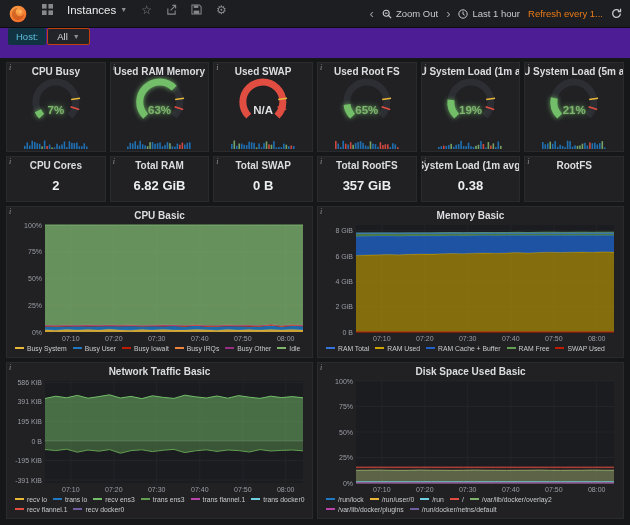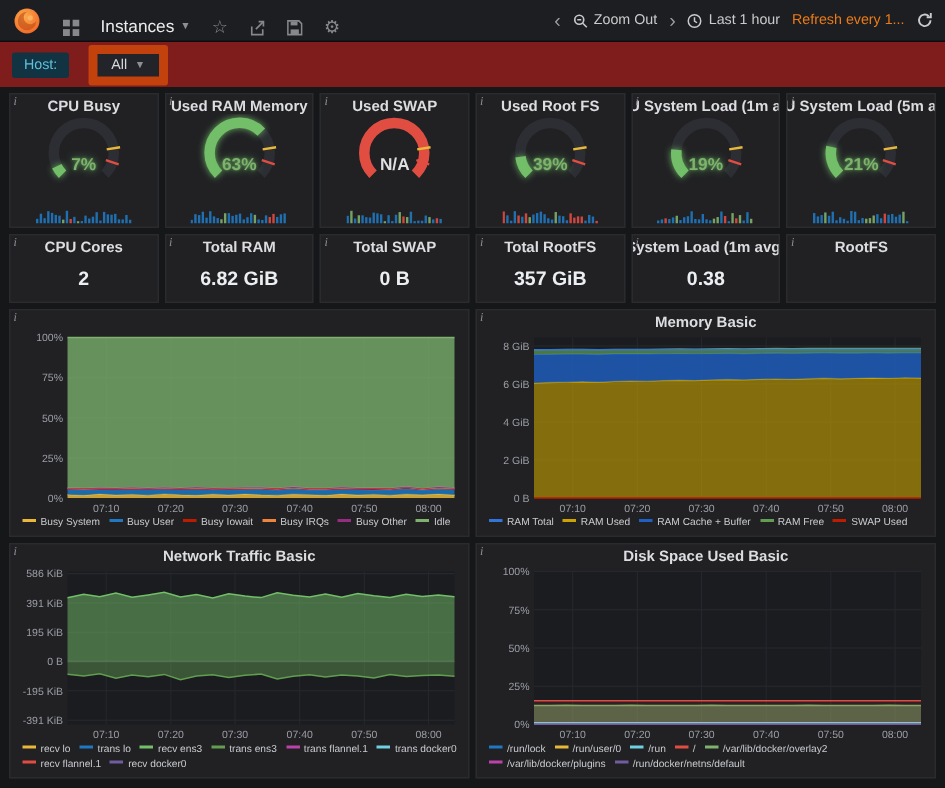--- a/index.html
+++ b/index.html
@@ -1,34 +1,34 @@
 <!DOCTYPE html>
 <html><head>
 <meta charset="utf-8">
 <style>
   *{box-sizing:border-box;margin:0;padding:0}
   html,body{width:630px;height:525px;overflow:hidden}
   body{background:#161719;font-family:"Liberation Sans",sans-serif;color:#d8d9da;-webkit-font-smoothing:antialiased}
 
   
   .navbar{height:28px;background:#1d1e21;border-bottom:1px solid #0d0d0f;display:flex;align-items:center;padding:0 8px;gap:8px}
-  .nav-left{display:flex;align-items:flex-end;gap:14px}
+  .nav-left{display:flex;align-items:flex-start;gap:14px}
   .logo{width:20px;height:20px;display:block;cursor:pointer}
   .nav-ico{color:#87888c;font-size:11px;line-height:1;cursor:pointer;display:flex;align-items:center}
   .dash-title{display:flex;align-items:center;gap:4px;font-size:11.5px;color:#ececee;cursor:pointer}
   .caret{font-size:7px;color:#8e8f93}
   .nav-right{margin-left:auto;display:flex;align-items:center;gap:8px;font-size:9.5px;color:#c9cacc}
   .chev{font-size:13px;color:#9a9b9e;cursor:pointer;line-height:1}
   .nav-btn{display:flex;align-items:center;gap:4px;cursor:pointer}
   .refresh-label{cursor:pointer}
 
   
-  .submenu{height:30px;display:flex;align-items:center;padding:0 8px;gap:13px;background:#7f1d1d}
+  .submenu{height:30px;display:flex;align-items:flex-start;padding:0 8px;gap:1px;background:#4c1d95}
   .var-label{background:#123341;color:#5fc1e0;font-size:9.5px;padding:3px 8px;border-radius:2px;cursor:pointer}
-  .var-value{background:#232429;border:6px solid #c2410c;color:#d8d9da;font-size:9.5px;padding:2px 9px;border-radius:2px;display:flex;align-items:center;gap:5px;cursor:pointer}
+  .var-value{background:#232429;border:1px solid #c2410c;color:#d8d9da;font-size:9.5px;padding:2px 9px;border-radius:2px;display:flex;align-items:center;gap:5px;cursor:pointer}
 
   
   .dash{padding:4px 6px 0 6px;display:flex;flex-direction:column;gap:4px}
   .row{display:flex;gap:4px}
   .row-gauges{height:90px}
   .row-stats{height:46px}
   .row-charts-1{height:152px}
   .row-charts-2{height:157px}
   .panel{background:#212124;border:1px solid #2a2b2f;position:relative;flex:1;overflow:hidden}
   .pinfo{position:absolute;top:0;left:2px;font-size:8px;font-style:italic;font-family:"Liberation Serif",serif;color:#8f9398;cursor:pointer;z-index:3}
@@ -267,21 +267,21 @@
     <span class="pinfo">i</span>
     <div class="ptitle">
           <span>Used Root FS</span>
         </div>
     <svg class="gauge-svg" viewBox="0 0 96 48">
           <path d="M33.86 40.14 A20 20 0 1 1 62.14 40.14" stroke="#2c2e33" stroke-width="7" fill="none"></path>
           <path d="M33.86 40.14 A20 20 0 0 1 28.16 28.51" stroke="#73BF69" stroke-width="7" fill="none" style="filter: drop-shadow(rgba(115, 191, 105, 0.9) 0px 0px 2.5px);"></path>
           <line x1="63.30916927922463" y1="23.57526579187642" x2="72.19836434458088" y2="22.167355606514338" stroke="#EAB839" stroke-width="1.6"></line>
           <line x1="62.74137600257488" y1="30.78976341281168" x2="71.30088464923126" y2="33.5709163621862" stroke="#E24D42" stroke-width="1.6"></line>
         </svg>
-    <div class="gvalue ok">39%</div>
+    <div class="gvalue ok">65%</div>
     <svg class="spark-svg" viewBox="0 0 65 10" preserveAspectRatio="none">
           <rect x="0" y="1.994746727636084" width="1.6" height="8.005253272363916" fill="#E24D42"></rect>
           <rect x="2.5" y="4.558877496048808" width="1.6" height="5.441122503951192" fill="#1F78C1"></rect>
           <rect x="5" y="8.136253938777372" width="1.6" height="1.8637460612226278" fill="#1F78C1"></rect>
           <rect x="7.5" y="1.7747312157880515" width="1.6" height="8.225268784211949" fill="#1F78C1"></rect>
           <rect x="10" y="4.665558262728155" width="1.6" height="5.334441737271845" fill="#E24D42"></rect>
           <rect x="12.5" y="5.480424157343805" width="1.6" height="4.519575842656195" fill="#1F78C1"></rect>
           <rect x="15" y="3.2465389308054" width="1.6" height="6.7534610691946" fill="#E24D42"></rect>
           <rect x="17.5" y="5.769156987313181" width="1.6" height="4.230843012686819" fill="#7EB26D"></rect>
           <rect x="20" y="4.041500402847305" width="1.6" height="5.958499597152695" fill="#1F78C1"></rect>
@@ -433,20 +433,23 @@
   <div class="panel">
     <span class="pinfo">i</span>
     <div class="ptitle">
           <span>RootFS</span>
         </div>
   </div>
 </section>
   <section class="row row-charts-1" id="chart-row-1">
   <div class="panel">
     <span class="pinfo">i</span>
+    <div class="ptitle">
+          <span>CPU Basic</span>
+        </div>
     <div class="cbody">
       <svg class="chart-svg" viewBox="0 0 297 121">
             <rect x="34" y="3" width="258" height="107" fill="#1a1c20"></rect>
             <line x1="59.8" y1="3" x2="59.8" y2="110" stroke="#26282d" stroke-width="0.7"></line>
             <text x="59.8" y="119" text-anchor="middle" fill="#9a9ea5" font-size="7" font-family="Liberation Sans, sans-serif">07:10</text>
             <line x1="102.88600000000001" y1="3" x2="102.88600000000001" y2="110" stroke="#26282d" stroke-width="0.7"></line>
             <text x="102.88600000000001" y="119" text-anchor="middle" fill="#9a9ea5" font-size="7" font-family="Liberation Sans, sans-serif">07:20</text>
             <line x1="145.714" y1="3" x2="145.714" y2="110" stroke="#26282d" stroke-width="0.7"></line>
             <text x="145.714" y="119" text-anchor="middle" fill="#9a9ea5" font-size="7" font-family="Liberation Sans, sans-serif">07:30</text>
             <line x1="188.79999999999998" y1="3" x2="188.79999999999998" y2="110" stroke="#26282d" stroke-width="0.7"></line>

